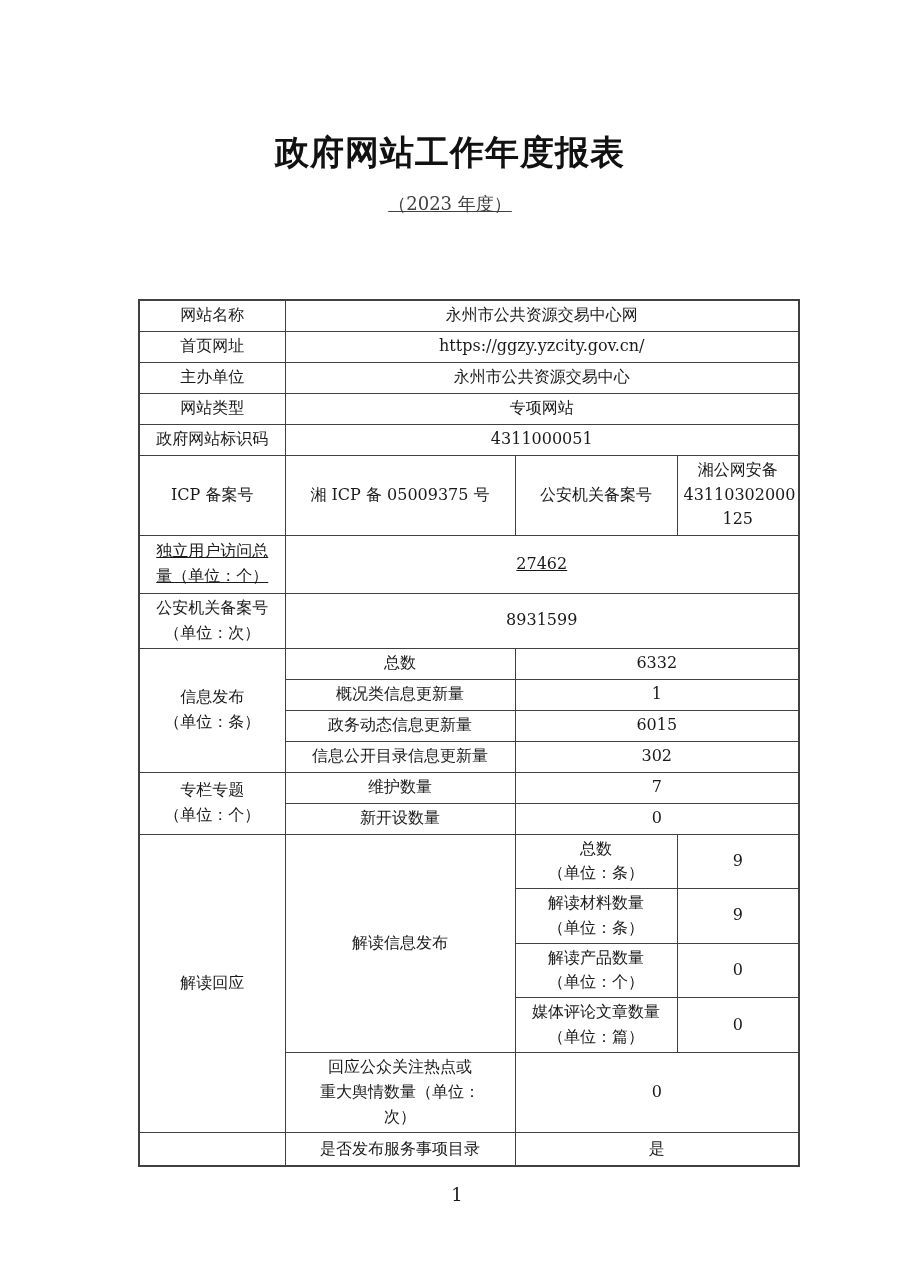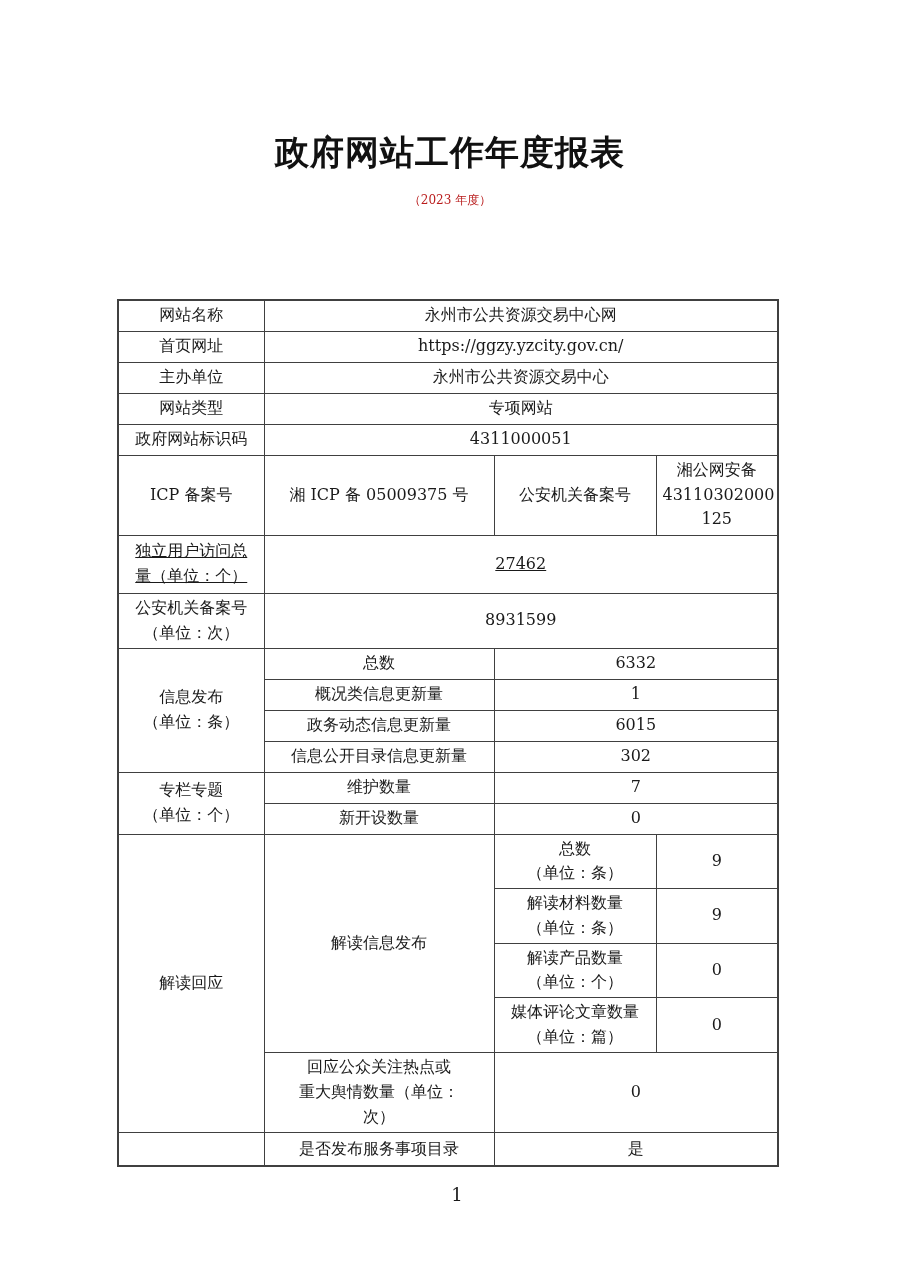--- a/index.html
+++ b/index.html
@@ -28,35 +28,36 @@
     letter-spacing: 1px;
     color: #111111;
     margin-top: 12px;
   }
   .doc-subtitle {
     position: absolute;
     top: 192px;
     left: 120px;
     width: 660px;
     text-align: center;
-    font-size: 12px;
-    color: #b91c1c;
+    font-size: 18px;
+    color: #404040;
+    text-decoration: underline;
   }
   .reporting-unit {
     position: absolute;
     top: 269px;
     left: 127px;
     font-size: 16.5px;
     font-weight: 700;
     color: #111111;
   }
   table.report {
     position: absolute;
     top: 299px;
-    left: 117px;
+    left: 138px;
     width: 660px;
     border-collapse: collapse;
     table-layout: fixed;
     border: 2px solid #404040;
   }
   table.report td {
     border: 1px solid #404040;
     text-align: center;
     vertical-align: middle;
     font-size: 16px;

